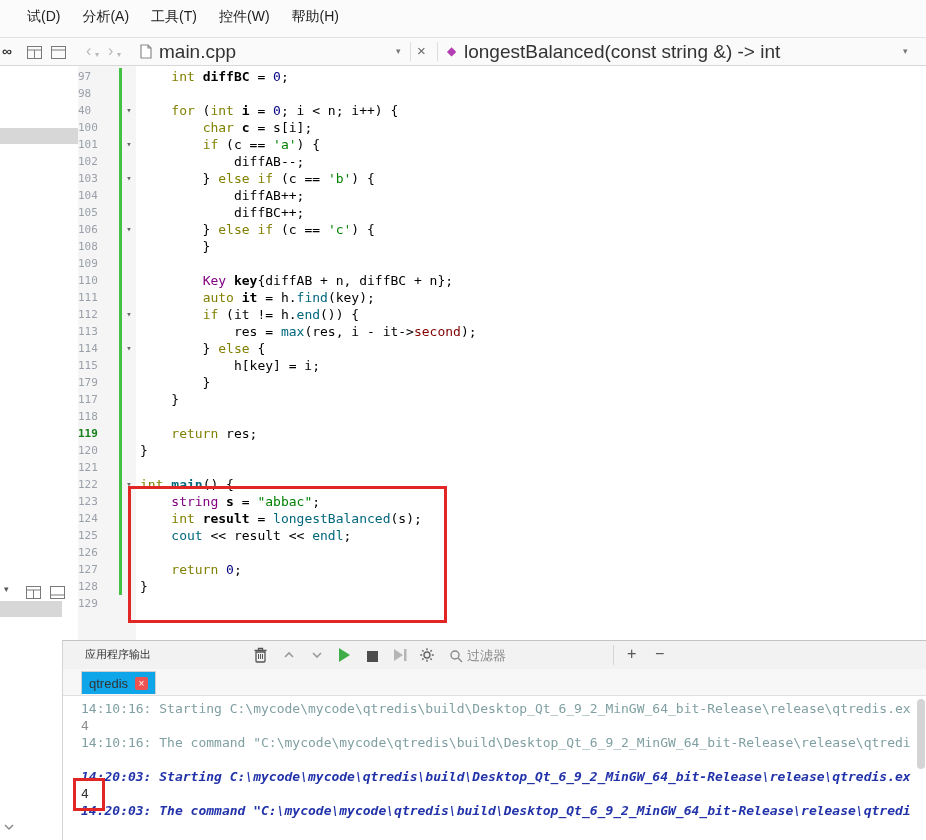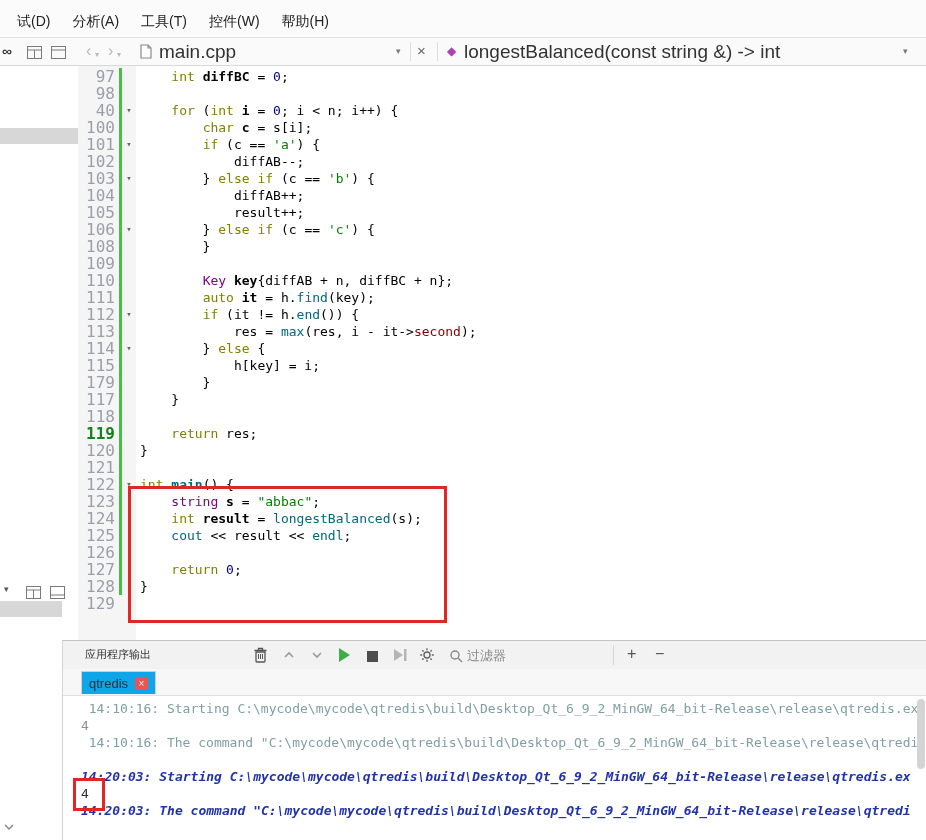--- a/index.html
+++ b/index.html
@@ -4,21 +4,21 @@
 <style>
   html,body{margin:0;padding:0;}
   body{
     width:926px;height:840px;overflow:hidden;position:relative;
     background:#ffffff;font-family:"Liberation Sans",sans-serif;color:#222;
   }
   
   #menubar{
     position:absolute;left:0;top:0;width:926px;height:38px;box-sizing:border-box;
     background:#fbfbfb;border-bottom:1px solid #e2e2e2;
-    display:flex;align-items:flex-end;padding:0 0 4px 6px;
+    display:flex;align-items:center;padding:0 0 4px 16px;
   }
   .menu-item{padding:2px 11px;font-size:14px;color:#222;cursor:default;}
   
   #toolbar{
     position:absolute;left:0;top:38px;width:926px;height:28px;box-sizing:border-box;
     background:#fafafa;border-bottom:1px solid #d8d8d8;
   }
   #toolbar .abs{position:absolute;}
   .nav-arrow{color:#b8b8b8;font-size:16px;line-height:20px;}
   .tiny-caret{color:#b8b8b8;font-size:8px;}
@@ -29,21 +29,21 @@
   .diamond{color:#b13fb1;font-size:12px;}
   .inf-icon{font-size:14px;font-weight:bold;color:#333;line-height:16px;}
   
   #sidebar{position:absolute;left:0;top:66px;width:78px;height:774px;background:#fff;}
   .sb-block{position:absolute;background:#d7d7d7;}
   
   #editor{position:absolute;left:78px;top:66px;width:848px;height:574px;background:#fff;overflow:hidden;z-index:1;}
   #gutter-bg{position:absolute;left:0;top:0;width:58px;height:574px;background:#f5f5f5;}
   #editor-lines{position:absolute;left:0;top:2px;width:848px;}
   .ed-row{display:flex;height:17px;line-height:17px;font-family:"DejaVu Sans Mono",monospace;font-size:13px;}
-  .ed-num{width:37px;flex:none;text-align:right;color:#9aa0aa;font-size:16px;}
+  .ed-num{width:37px;flex:none;text-align:left;color:#9aa0aa;font-size:11px;}
   .ed-num.hl{color:#15801c;font-weight:bold;}
   .ed-bar{width:3px;flex:none;margin-left:4px;}
   .ed-bar.on{background:#44c144;}
   .ed-fold{width:14px;flex:none;text-align:center;color:#666;font-size:9px;line-height:17px;}
   .ed-code{white-space:pre;padding-left:4px;color:#000;}
   .tok-kw{color:#808000;}
   .tok-num{color:#000080;}
   .tok-str{color:#008000;}
   .tok-type{color:#800080;}
   .tok-func{color:#00677c;}
@@ -71,21 +71,21 @@
     position:absolute;left:18px;top:2px;height:23px;box-sizing:border-box;
     background:#0ea5e9;border:1px solid #cfcfcf;border-bottom:none;
     display:flex;align-items:center;padding:0 7px;font-size:13px;color:#333;
   }
   #tab-close{
     width:13px;height:13px;margin-left:7px;background:#ef5350;color:#fff;
     font-size:10px;line-height:13px;text-align:center;border-radius:2px;
   }
   #console{position:absolute;left:0;top:54px;right:0;bottom:0;padding:5px 0 0 18px;overflow:hidden;}
   .con-line{height:17px;line-height:17px;white-space:pre;font-family:"DejaVu Sans Mono",monospace;font-size:13px;}
-  .old_msg{color:#7f9fa2;text-align:center;}
+  .old_msg{color:#7f9fa2;}
   .old_out{color:#8f8f8f;}
   .new_msg{color:#2233aa;font-weight:bold;font-style:italic;}
   .new_out{color:#333;}
   #out-scroll{position:absolute;right:1px;top:58px;width:8px;height:70px;background:#d4d4d4;border-radius:4px;}
   #sb-chevron{position:absolute;left:2px;bottom:2px;}
 </style>
 </head>
 <body>
 
 <div id="menubar">
@@ -203,21 +203,21 @@
       <div class="ed-row">
         <span class="ed-num">104</span>
         <span class="ed-bar on"></span>
         <span class="ed-fold"></span>
         <span class="ed-code"><span>            diffAB++;</span></span>
       </div>
       <div class="ed-row">
         <span class="ed-num">105</span>
         <span class="ed-bar on"></span>
         <span class="ed-fold"></span>
-        <span class="ed-code"><span>            result++;</span></span>
+        <span class="ed-code"><span>            diffBC++;</span></span>
       </div>
       <div class="ed-row">
         <span class="ed-num">106</span>
         <span class="ed-bar on"></span>
         <span class="ed-fold">▾</span>
         <span class="ed-code"><span>        } </span><span class="tok-kw">else</span><span> </span><span class="tok-kw">if</span><span> (c == </span><span class="tok-str">'c'</span><span>) {</span></span>
       </div>
       <div class="ed-row">
         <span class="ed-num">108</span>
         <span class="ed-bar on"></span>

